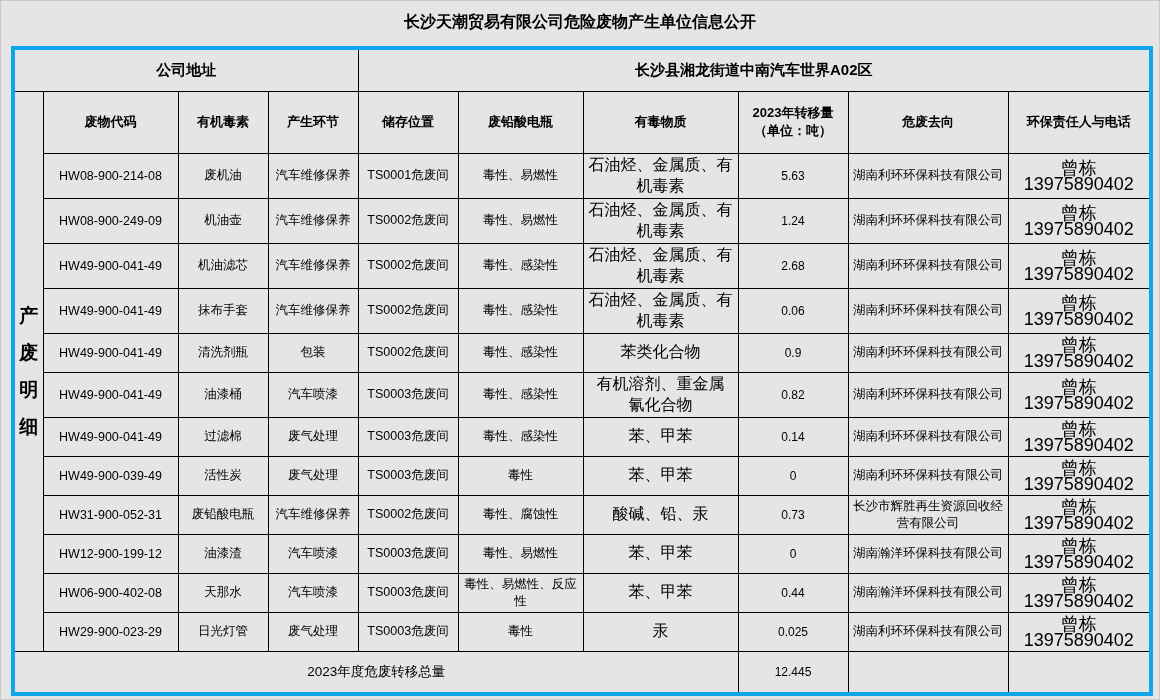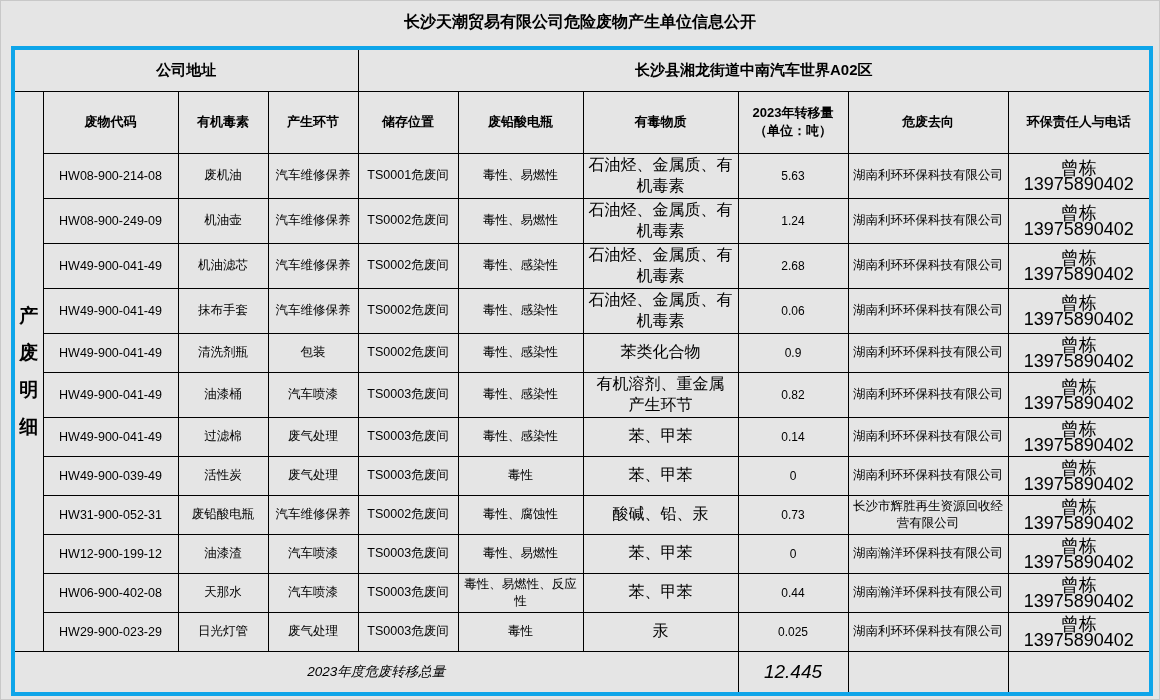--- a/index.html
+++ b/index.html
@@ -78,23 +78,22 @@
     text-align: center;
   }
   .contact-name, .contact-phone {
     line-height: 16px;
     font-size: 18px;
   }
   tr.total-row td {
     height: 43px;
     font-size: 13.5px;
     font-weight: 400;
-    font-style: italic;
-  }
-  tr.total-row td.total-amount { font-size: 19px; }
+  }
+  tr.total-row td.total-amount { font-size: 12px; }
 </style>
 </head>
 <body>
 
 <div class="page">
   <div class="title">长沙天潮贸易有限公司危险废物产生单位信息公开</div>
 
   <table class="main">
     <colgroup>
       <col style="width:30px">
@@ -206,21 +205,21 @@
       </td>
     </tr>
 
     <tr class="data-row">
       <td>HW49-900-041-49</td>
       <td>油漆桶</td>
       <td>汽车喷漆</td>
       <td>TS0003危废间</td>
       <td>毒性、感染性</td>
       <td class="cell-toxic">有机溶剂、重金属
-产生环节</td>
+氰化合物</td>
       <td class="cell-amount">0.82</td>
       <td>湖南利环环保科技有限公司</td>
       <td>
         <div class="contact-name">曾栋</div>
         <div class="contact-phone">13975890402</div>
       </td>
     </tr>
 
     <tr class="data-row">
       <td>HW49-900-041-49</td>

